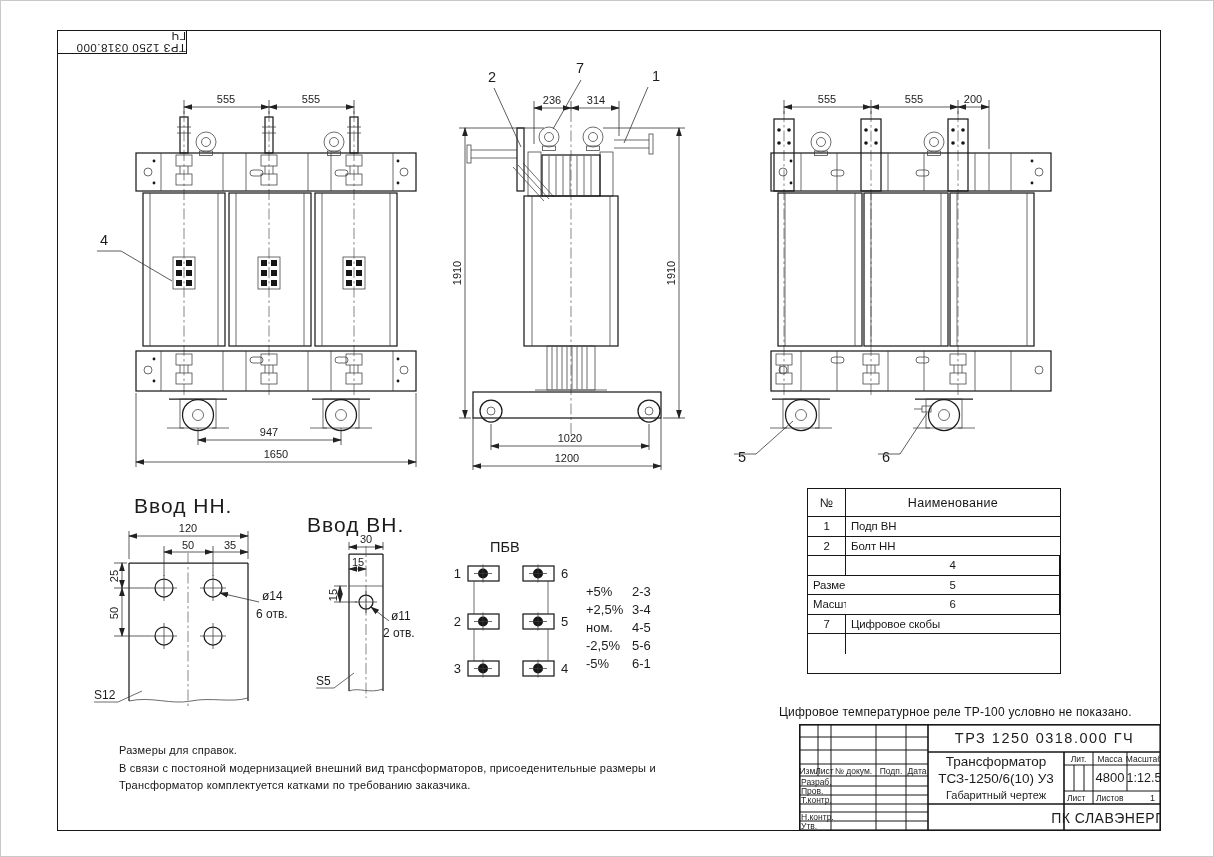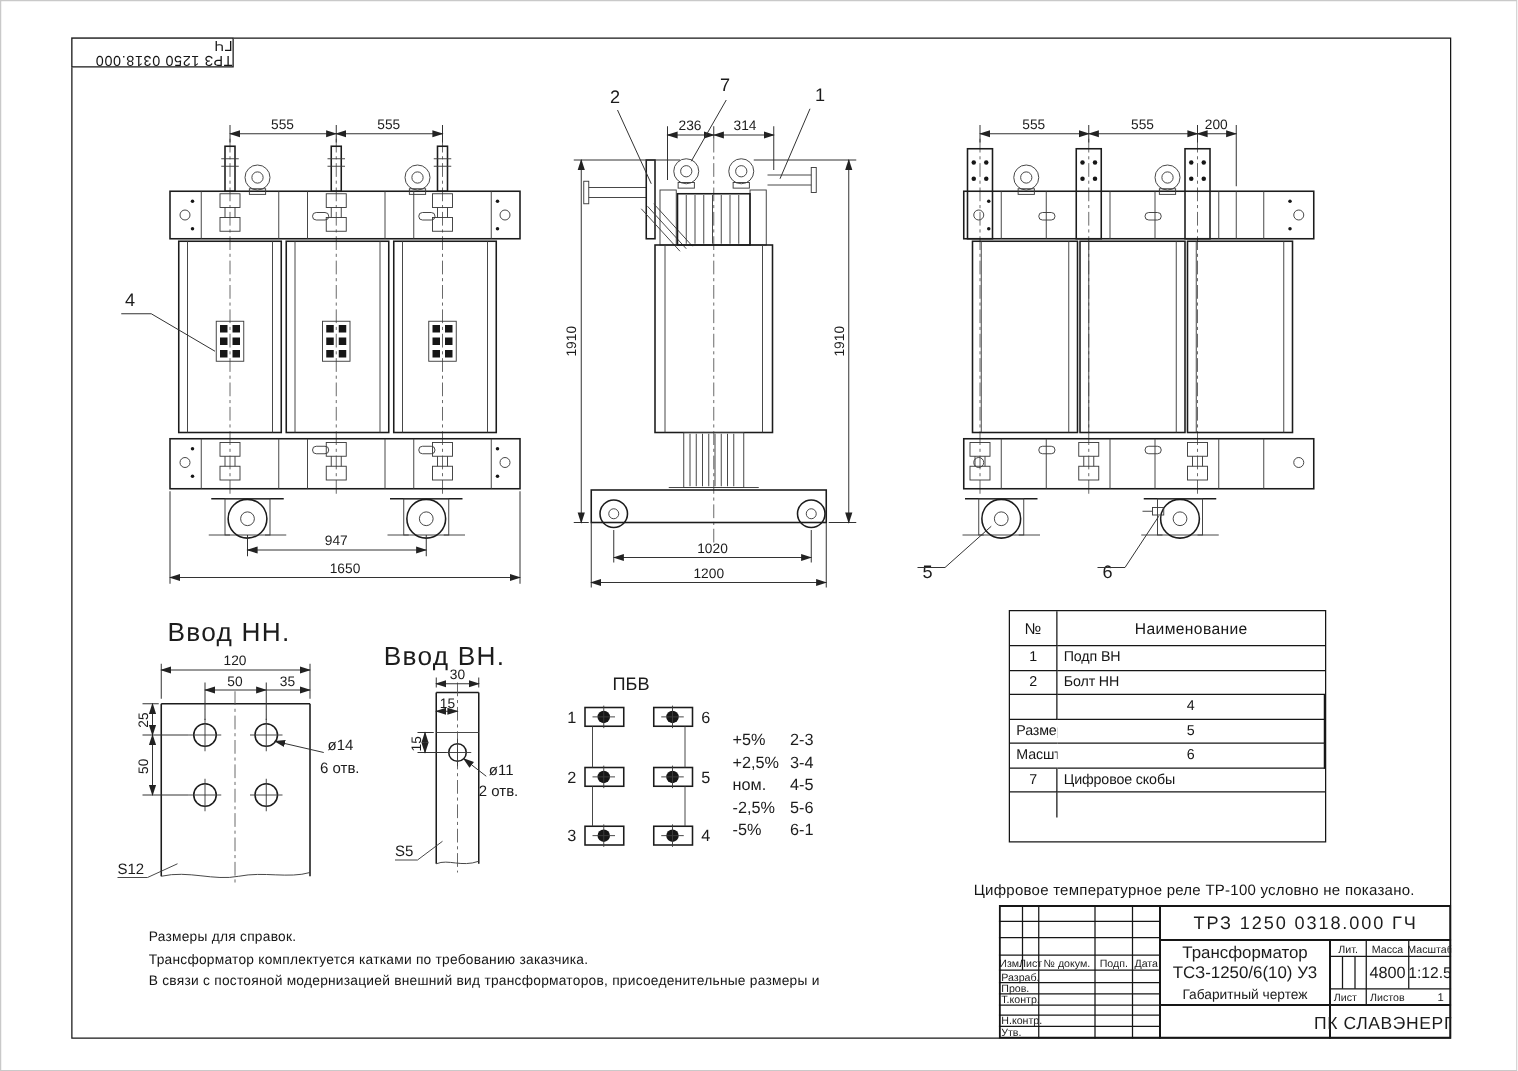--- a/index.html
+++ b/index.html
@@ -447,22 +447,22 @@
     <div class="pt-c pt-no">7</div>
     <div class="pt-c">Цифровое скобы</div>
     <div class="pt-c pt-no"></div>
     <div class="pt-c"></div>
   </div>
 
   <div class="relay-note">Цифровое температурное реле ТР-100 условно не показано.</div>
 
   <div class="notes">
     <div>Размеры для справок.</div>
+    <div>В связи с постояной модернизацией внешний вид трансформаторов, присоеденительные размеры и</div>
     <div>Трансформатор комплектуется катками по требованию заказчика.</div>
-    <div>В связи с постояной модернизацией внешний вид трансформаторов, присоеденительные размеры и</div>
   </div>
 
   <svg class="titleblock" width="362" height="107" viewBox="0 0 362 107">
     <rect x="0.8" y="0.8" width="360.4" height="105.4" class="tb-thick"></rect>
     <line class="tb-line" x1="19" y1="0" x2="19" y2="52"></line>
     <line class="tb-line" x1="32" y1="0" x2="32" y2="107"></line>
     <line class="tb-line" x1="77" y1="0" x2="77" y2="107"></line>
     <line class="tb-line" x1="107" y1="0" x2="107" y2="107"></line>
     <line class="tb-thick" x1="129" y1="0" x2="129" y2="107"></line>
     <line class="tb-thick" x1="265" y1="28" x2="265" y2="107"></line>

